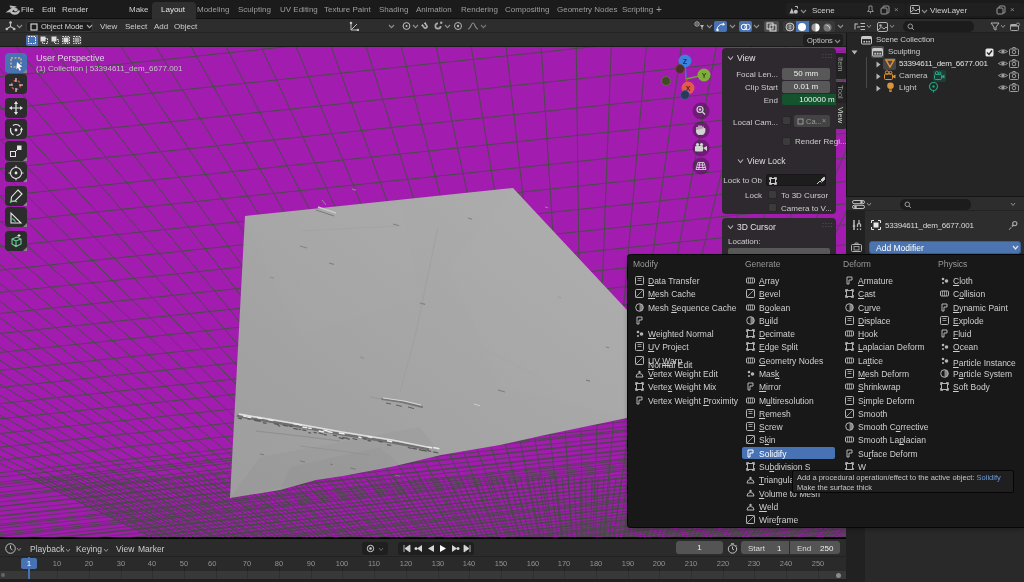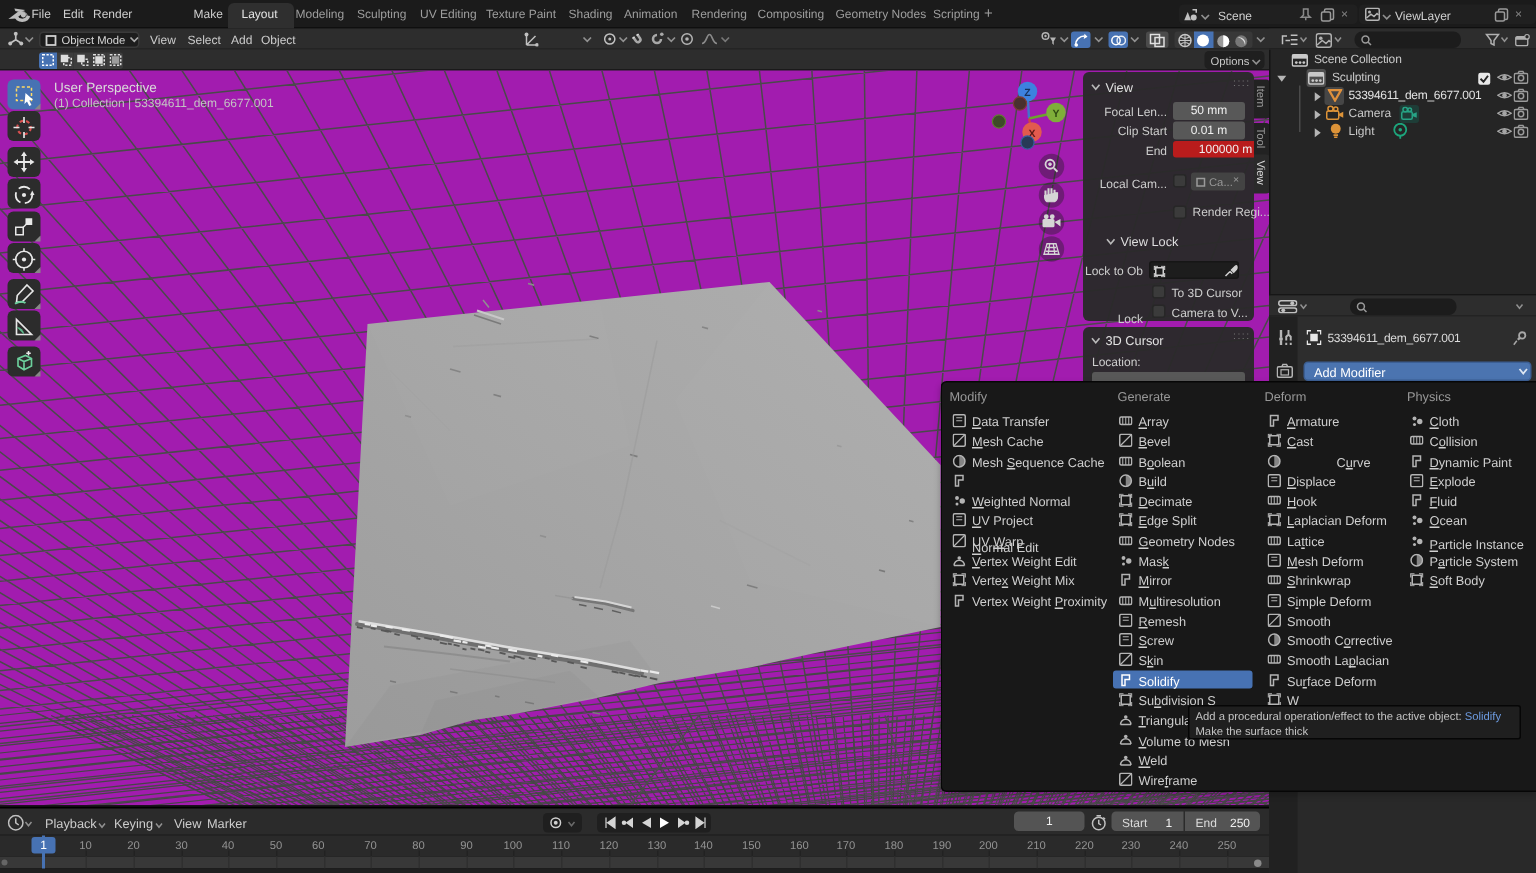--- a/index.html
+++ b/index.html
@@ -365,21 +365,21 @@
 <svg class="ab" style="left:727px;top:55px" width="7" height="6">
       <path d="M1,1.5 L3.5,4.5 L6,1.5" stroke="#b9b9b9" stroke-width="1.1" fill="none"></path>
     </svg>
 <div class="tx" style="left:737px;top:52.5px;font-size:8.5px;color:#e2e2e2;">View</div>
 <div class="tx" style="left:822px;top:52px;font-size:7px;color:#777;letter-spacing:1px;">::::</div>
 <div class="tx" style="left:722px;top:70px;width:56px;font-size:8px;color:#cdcdcd;text-align:right;">Focal Len...</div>
 <div class="ab" style="left:782px;top:68px;width:48px;height:11.5px;background:#585858;border-radius:2px;font-size:8px;color:#f0f0f0;text-align:center;line-height:11.5px;font-family:'Liberation Sans',sans-serif;">50 mm</div>
 <div class="tx" style="left:722px;top:83px;width:56px;font-size:8px;color:#cdcdcd;text-align:right;">Clip Start</div>
 <div class="ab" style="left:782px;top:81px;width:48px;height:11.5px;background:#585858;border-radius:2px;font-size:8px;color:#f0f0f0;text-align:center;line-height:11.5px;font-family:'Liberation Sans',sans-serif;">0.01 m</div>
 <div class="tx" style="left:722px;top:96px;width:56px;font-size:8px;color:#cdcdcd;text-align:right;">End</div>
-<div class="ab" style="left:782px;top:93.5px;width:70px;height:11.5px;background:#b91c1c;border-radius:2px;font-size:8px;color:#f0f0f0;text-align:center;line-height:11.5px;font-family:'Liberation Sans',sans-serif;">100000 m</div>
+<div class="ab" style="left:782px;top:93.5px;width:70px;height:11.5px;background:#14532d;border-radius:2px;font-size:8px;color:#f0f0f0;text-align:center;line-height:11.5px;font-family:'Liberation Sans',sans-serif;">100000 m</div>
 <div class="tx" style="left:722px;top:118px;width:56px;font-size:8px;color:#cdcdcd;text-align:right;">Local Cam...</div>
 <div class="ab" style="left:782px;top:116px;width:9px;height:9px;background:#3b3b3b;border:1px solid #272727;border-radius:2px;"></div>
 <div class="ab" style="left:794px;top:115px;width:36px;height:11.5px;background:#434343;border-radius:2px;"></div>
 <svg class="ab" style="left:797px;top:117.5px" width="7" height="7">
       <rect x="1" y="1" width="5" height="5" fill="none" stroke="#9a9a9a"></rect>
     </svg>
 <div class="tx" style="left:806px;top:117px;font-size:7.5px;color:#9a9a9a;">Ca...</div>
 <div class="tx" style="left:822px;top:116.5px;font-size:7px;color:#9a9a9a;">×</div>
 <div class="ab" style="left:782px;top:137px;width:9px;height:9px;background:#3b3b3b;border:1px solid #272727;border-radius:2px;"></div>
 <div class="tx" style="left:795px;top:137px;font-size:8px;color:#cdcdcd;">Render Regi...</div>
@@ -389,21 +389,21 @@
 <div class="tx" style="left:747px;top:155.5px;font-size:8.5px;color:#dedede;">View Lock</div>
 <div class="tx" style="left:722px;top:176px;width:40px;font-size:8px;color:#cdcdcd;text-align:right;">Lock to Ob</div>
 <div class="ab" style="left:766px;top:174px;width:60px;height:12px;background:#1d1d1d;border-radius:2px;border:1px solid #161616;"></div>
 <svg class="ab" style="left:769px;top:176.5px" width="8" height="8">
       <rect x="1.5" y="1.5" width="5" height="5" fill="none" stroke="#cfcfcf"></rect>
       <path d="M0.5,3 L0.5,0.5 L3,0.5 M5,0.5 L7.5,0.5 L7.5,3 M7.5,5 L7.5,7.5 L5,7.5 M3,7.5 L0.5,7.5 L0.5,5" stroke="#cfcfcf" fill="none" stroke-width="0.8"></path>
     </svg>
 <svg class="ab" style="left:816px;top:175.5px" width="9" height="9">
       <path d="M1,8 L4,5 M4,5 L5.5,6.5 M5,4 L7.5,1.5 a1,1 0 0 1 1.4,1.4 L6.5,5.5 Z" stroke="#d0d0d0" stroke-width="1" fill="#d0d0d0"></path>
     </svg>
-<div class="tx" style="left:722px;top:208px;width:40px;font-size:8px;color:#cdcdcd;text-align:right;">Lock</div>
+<div class="tx" style="left:722px;top:191px;width:40px;font-size:8px;color:#cdcdcd;text-align:right;">Lock</div>
 <div class="ab" style="left:768px;top:190px;width:9px;height:9px;background:#3b3b3b;border:1px solid #272727;border-radius:2px;"></div>
 <div class="tx" style="left:781px;top:190.5px;font-size:8px;color:#cdcdcd;">To 3D Cursor</div>
 <div class="ab" style="left:768px;top:203px;width:9px;height:9px;background:#3b3b3b;border:1px solid #272727;border-radius:2px;"></div>
 <div class="tx" style="left:781px;top:203.5px;font-size:8px;color:#cdcdcd;">Camera to V...</div>
 <svg class="ab" style="left:727px;top:224px" width="7" height="6">
       <path d="M1,1.5 L3.5,4.5 L6,1.5" stroke="#b9b9b9" stroke-width="1.1" fill="none"></path>
     </svg>
 <div class="tx" style="left:737px;top:221.5px;font-size:8.5px;color:#e2e2e2;">3D Cursor</div>
 <div class="tx" style="left:822px;top:221px;font-size:7px;color:#777;letter-spacing:1px;">::::</div>
 <div class="tx" style="left:728px;top:237px;font-size:8px;color:#cdcdcd;">Location:</div>
@@ -893,21 +893,21 @@
 <div class="tx" style="left:230px;top:21.0px;font-size:8.5px;color:#cfcfcf;"><u>A</u>rmature</div>
 <svg class="ab" style="left:217px;top:34.28px" width="9" height="9">
         <rect x="1.5" y="1.5" width="6" height="6" fill="none" stroke="#b4b4b4"></rect>
         <path d="M0.5,3 L0.5,0.5 L3,0.5 M6,0.5 L8.5,0.5 L8.5,3 M8.5,6 L8.5,8.5 L6,8.5 M3,8.5 L0.5,8.5 L0.5,6" stroke="#b4b4b4" fill="none" stroke-width="0.8"></path>
       </svg>
 <div class="tx" style="left:230px;top:34.3px;font-size:8.5px;color:#cfcfcf;"><u>C</u>ast</div>
 <svg class="ab" style="left:217px;top:47.56px" width="9" height="9">
         <circle cx="4.5" cy="4.5" r="3.8" fill="none" stroke="#b4b4b4"></circle>
         <path d="M4.5,0.7 a3.8,3.8 0 0 1 0,7.6" fill="#b4b4b4" opacity="0.7"></path>
       </svg>
-<div class="tx" style="left:230px;top:47.6px;font-size:8.5px;color:#cfcfcf;margin-left:33px;">C<u>u</u>rve</div>
+<div class="tx" style="left:230px;top:47.6px;font-size:8.5px;color:#cfcfcf;">C<u>u</u>rve</div>
 <svg class="ab" style="left:217px;top:60.839999999999996px" width="9" height="9">
         <rect x="0.5" y="0.5" width="8" height="8" rx="1" fill="none" stroke="#b4b4b4"></rect>
         <path d="M2.5,2.5 L6.5,2.5 M2.5,4.5 L6.5,4.5" stroke="#b4b4b4" stroke-width="0.8"></path>
       </svg>
 <div class="tx" style="left:230px;top:60.8px;font-size:8.5px;color:#cfcfcf;"><u>D</u>isplace</div>
 <svg class="ab" style="left:217px;top:74.12px" width="9" height="9">
         <rect x="0.5" y="2" width="8" height="5" rx="1" fill="none" stroke="#b4b4b4"></rect>
         <path d="M2.5,2 L2.5,7 M4.5,2 L4.5,7 M6.5,2 L6.5,7" stroke="#b4b4b4" stroke-width="0.7"></path>
       </svg>
 <div class="tx" style="left:230px;top:74.1px;font-size:8.5px;color:#cfcfcf;"><u>H</u>ook</div>

